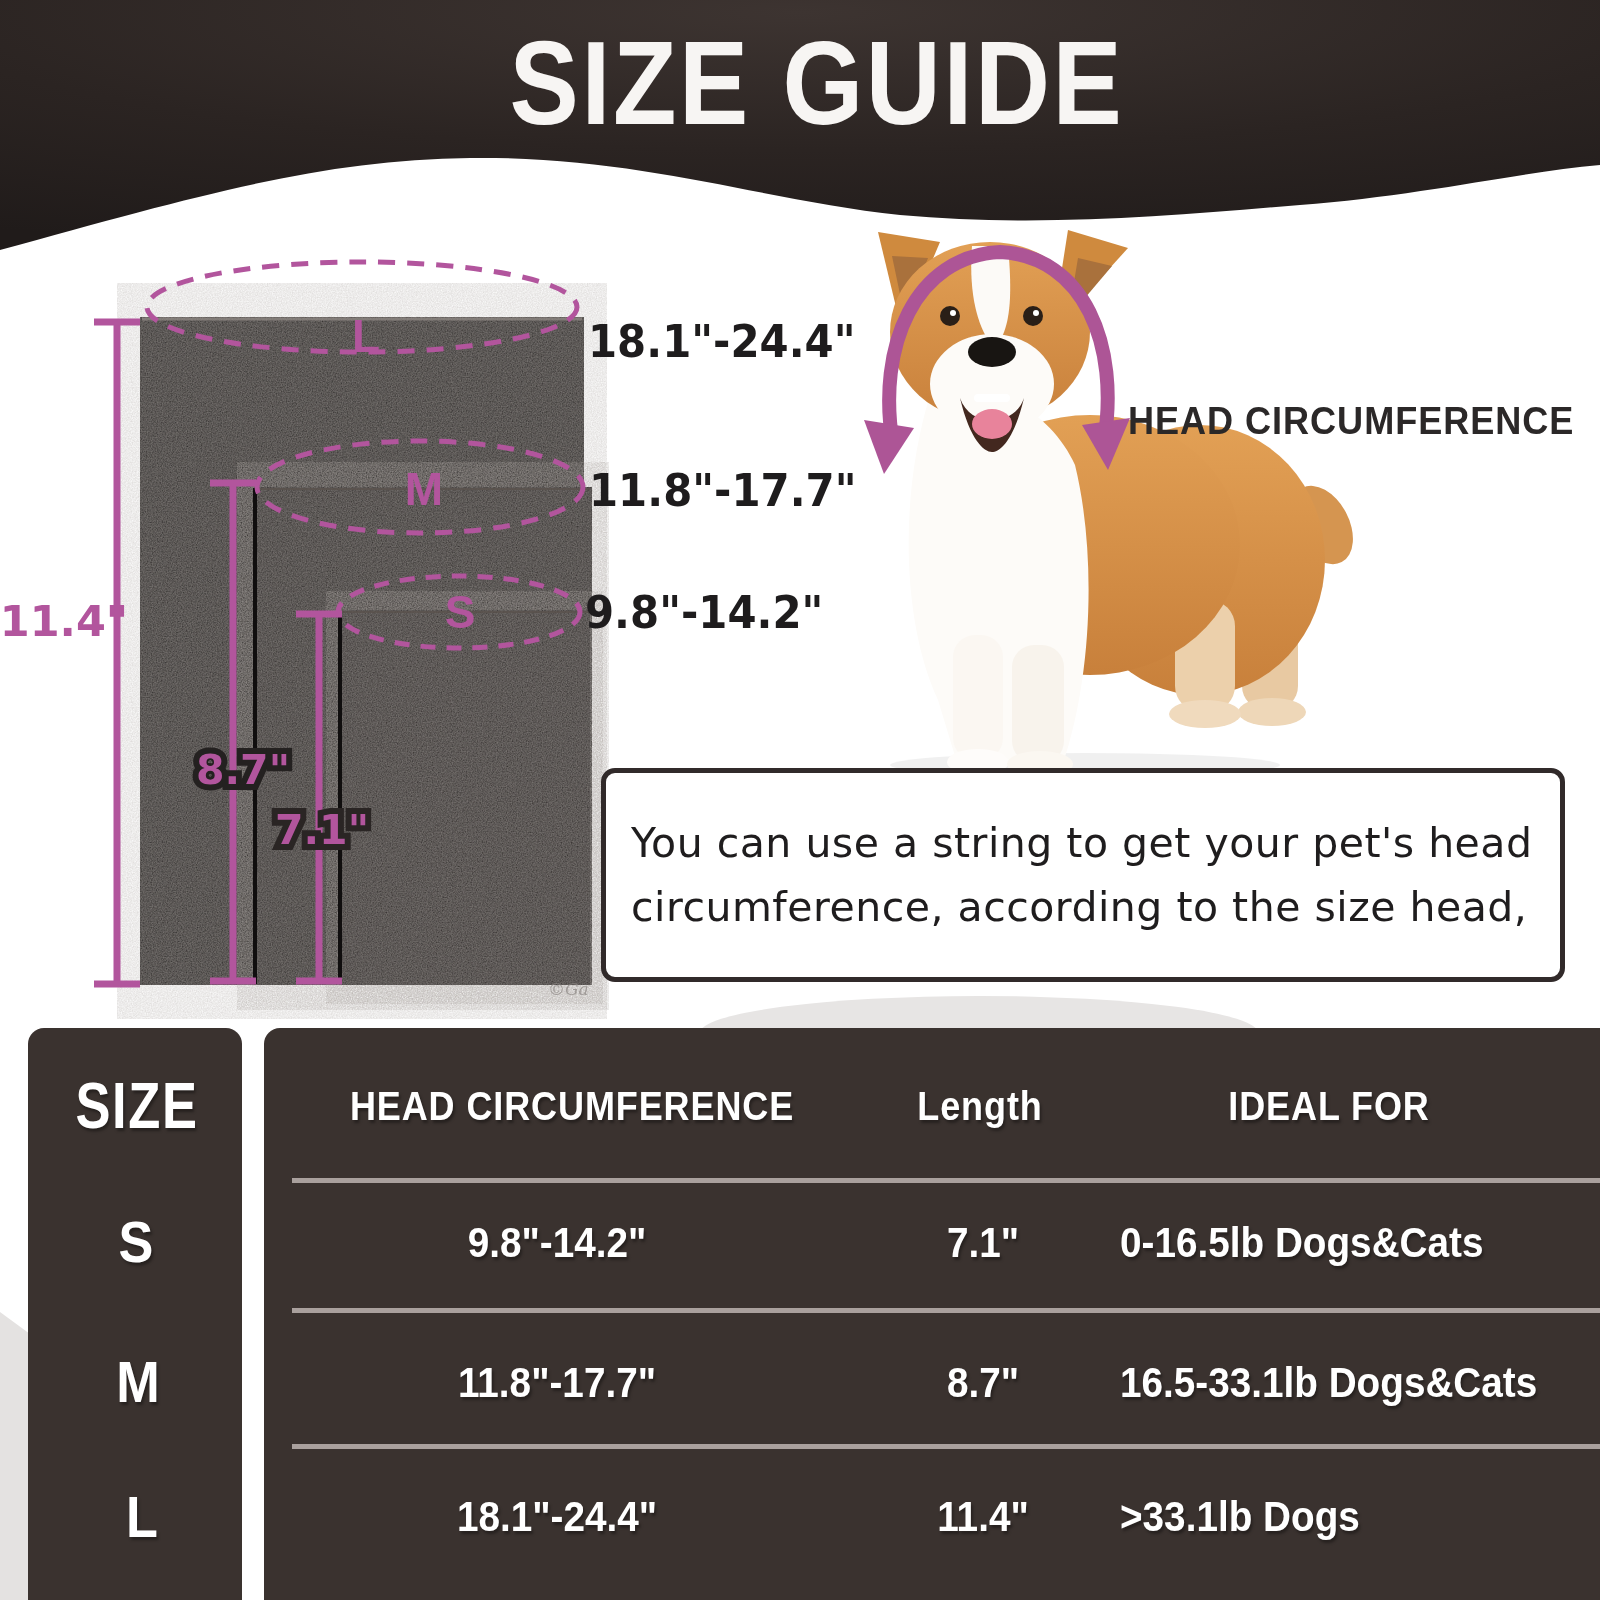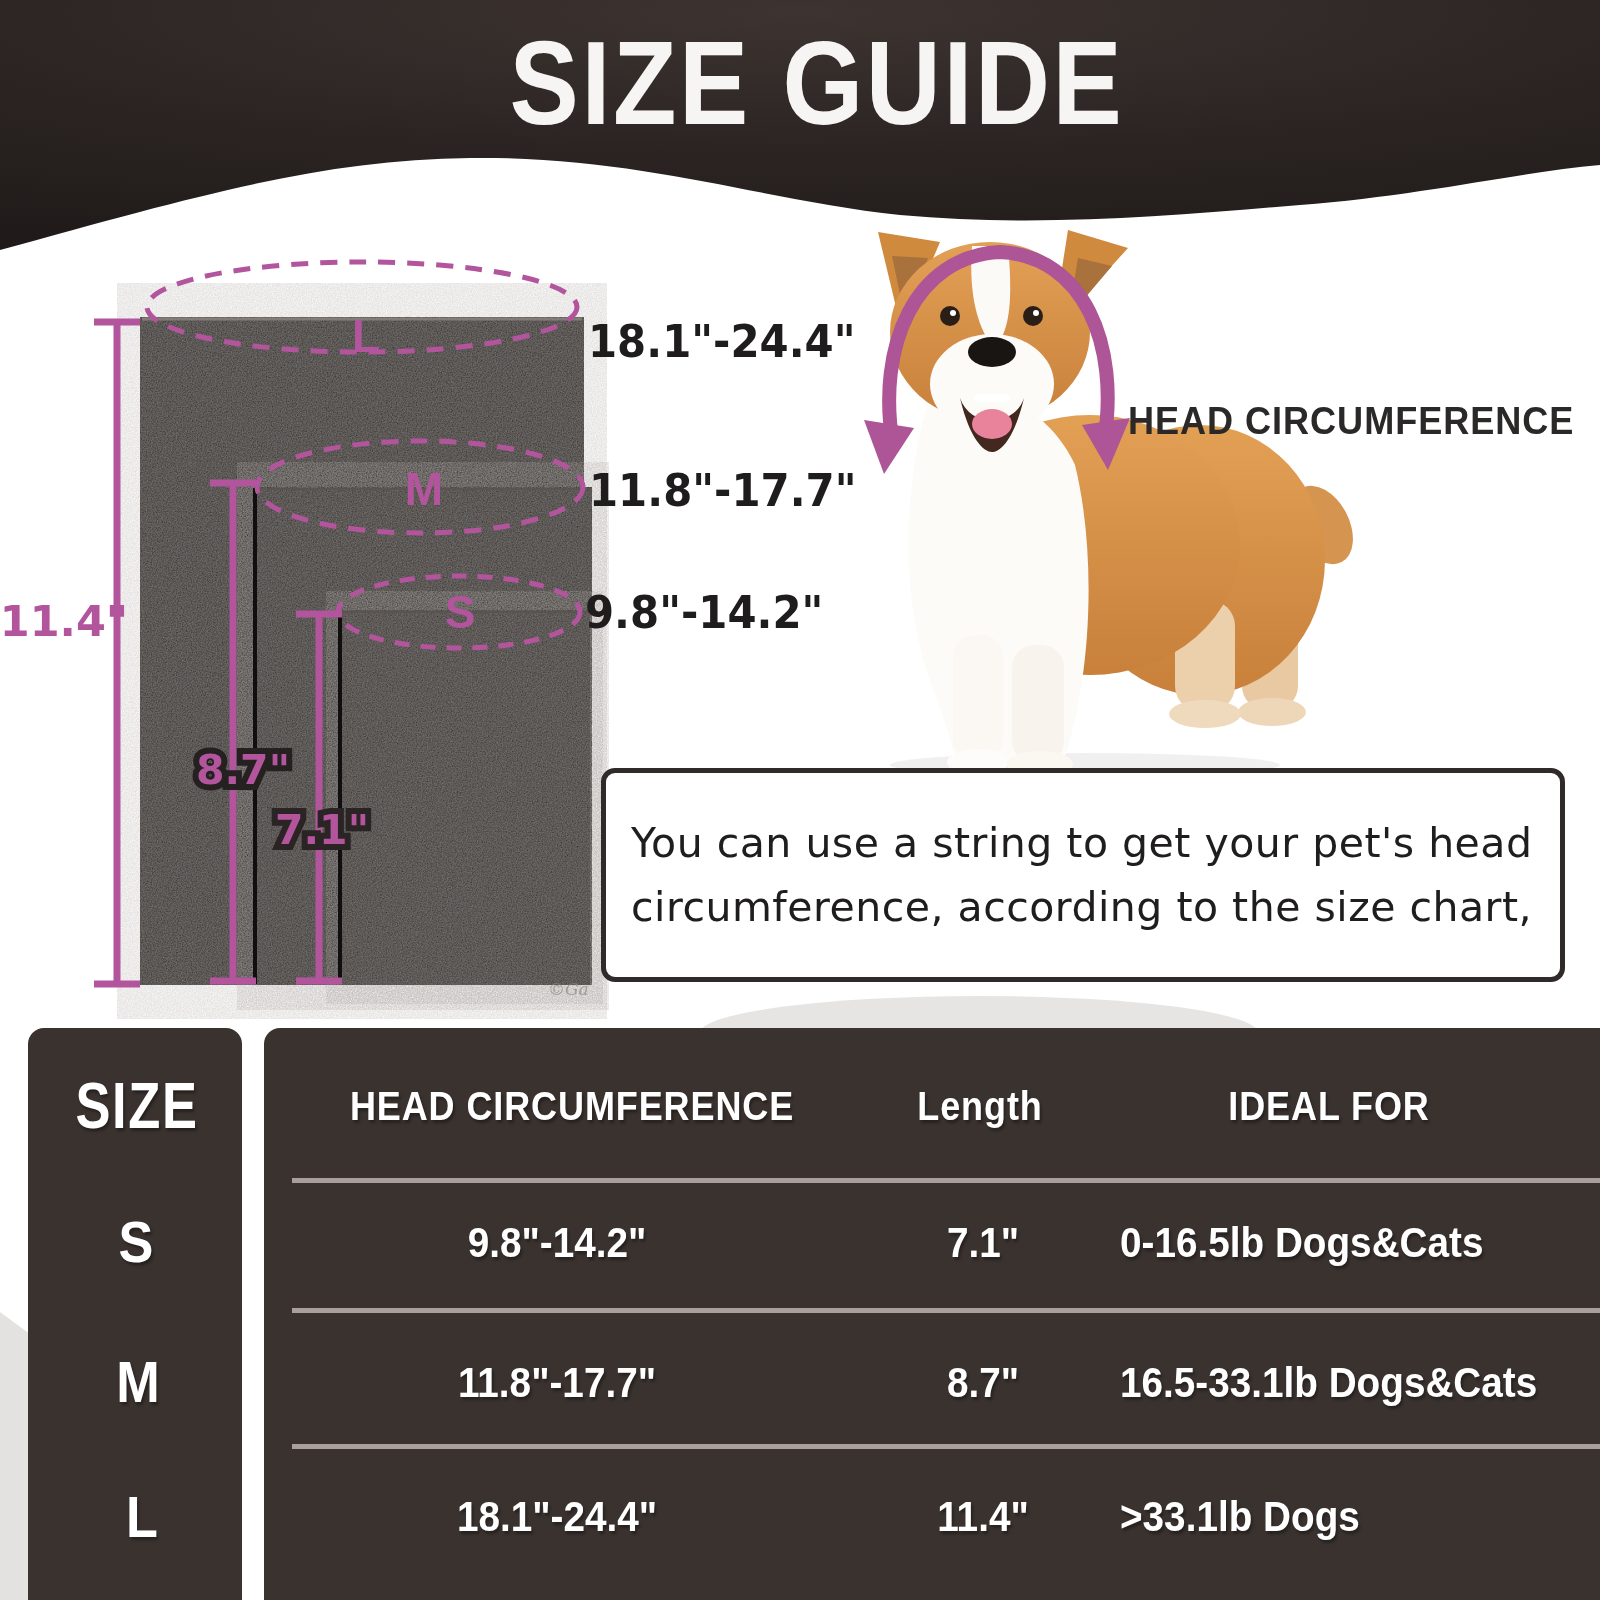--- a/index.html
+++ b/index.html
@@ -183,21 +183,21 @@
 </svg>
 
 <div class="abs measure-label ml-l">18.1"-24.4"</div>
 <div class="abs measure-label ml-m">11.8"-17.7"</div>
 <div class="abs measure-label ml-s">9.8"-14.2"</div>
 
 <div class="abs head-circ-label">HEAD CIRCUMFERENCE</div>
 
 <div class="abs note-box">
   <div class="note-line">You can use a string to get your pet's head</div>
-  <div class="note-line">circumference, according to the size chart,</div>
+  <div class="note-line">circumference, according to the size head,</div>
 </div>
 
 <div class="abs size-panel"></div>
 <div class="abs main-panel"></div>
 
 <div class="abs tsep sep1"></div>
 <div class="abs tsep sep2"></div>
 <div class="abs tsep sep3"></div>
 
 <div class="abs tcell corner">SIZE</div>

